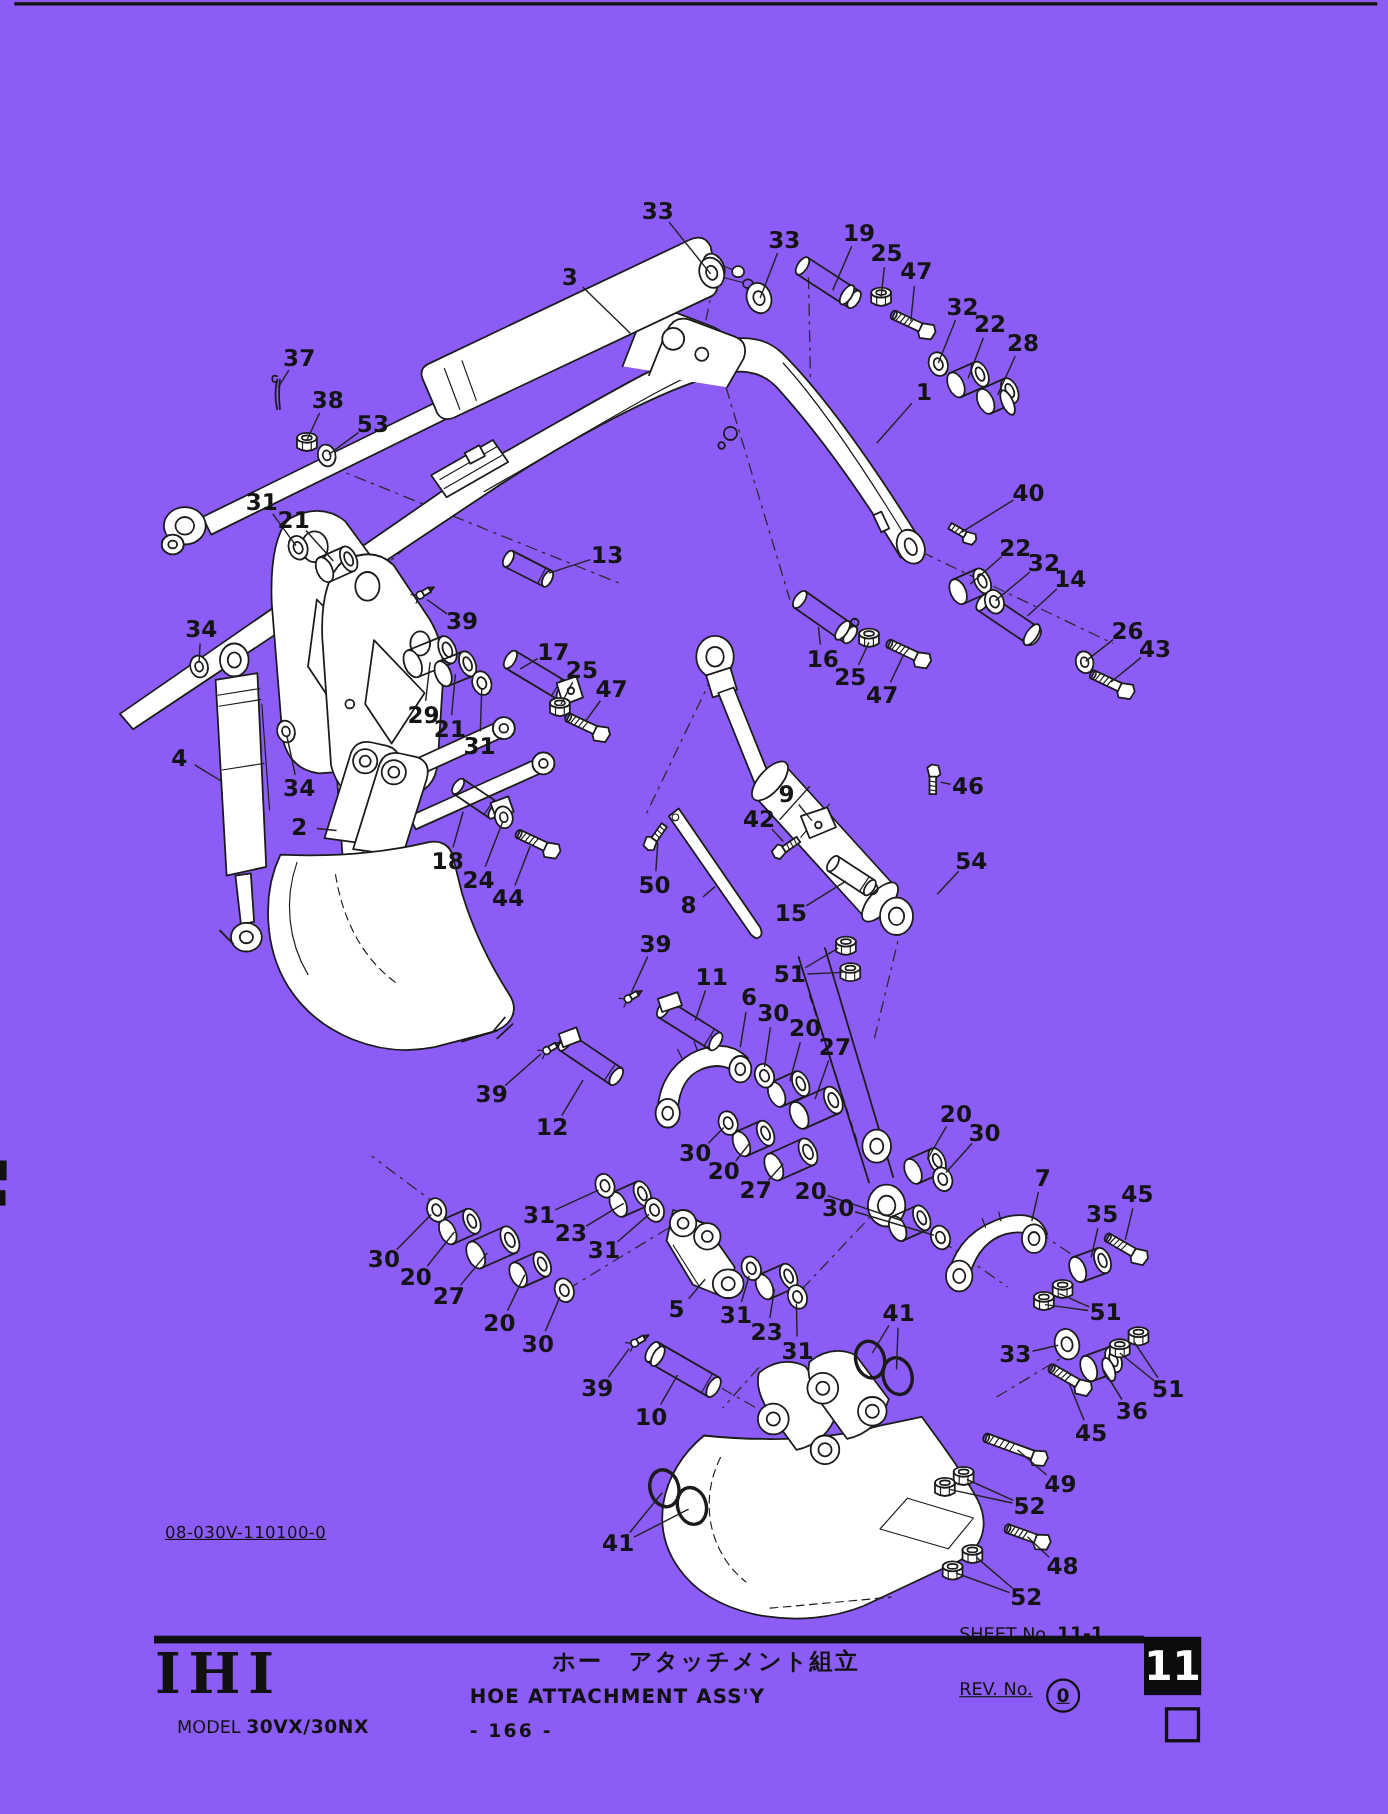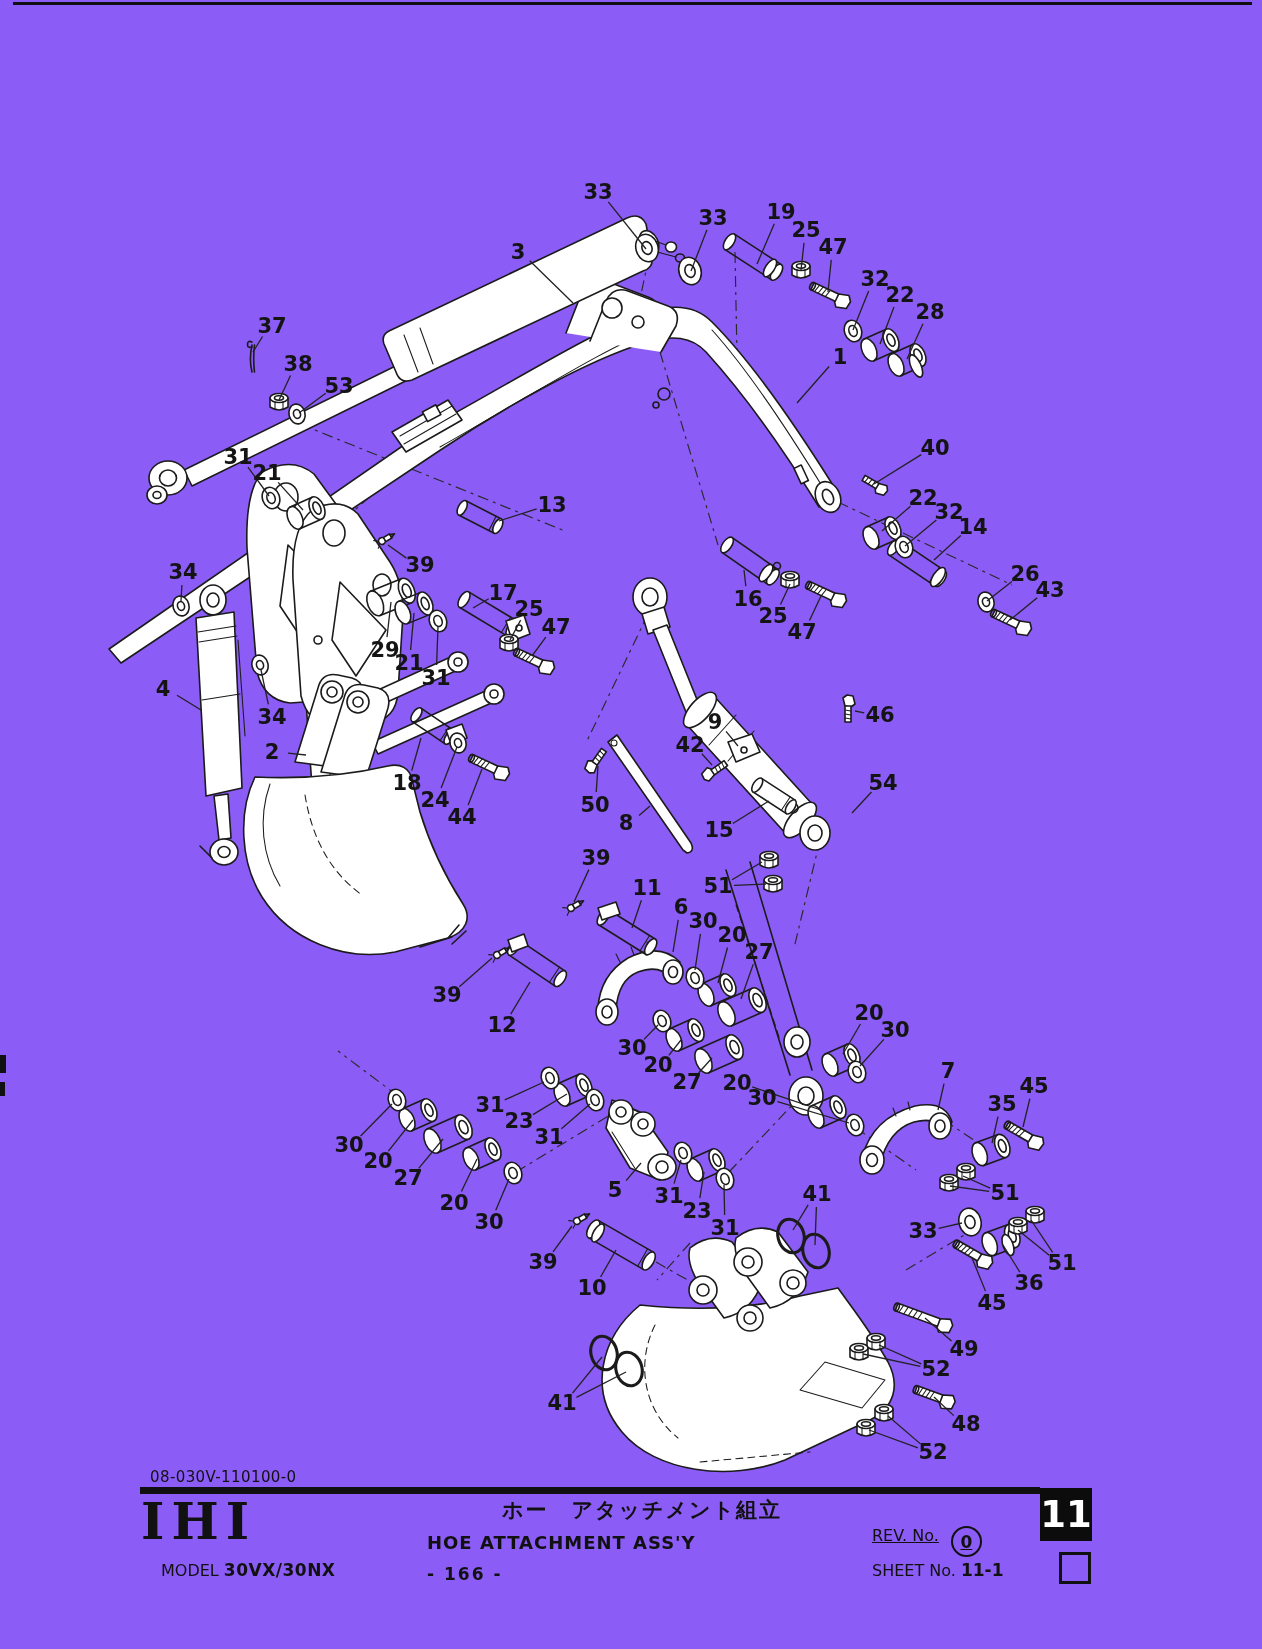--- a/index.html
+++ b/index.html
@@ -13,32 +13,32 @@
   .cl{stroke:#2a2a2a;fill:none;stroke-width:1.15;stroke-dasharray:11 5 3 5;}
   .dash{stroke-dasharray:7 5;}
   .oring{stroke-width:3.1;}
   .leader{stroke:#222;stroke-width:1.3;fill:none;}
   .callout{font:600 21px "DejaVu Sans","Liberation Sans",sans-serif;fill:#141414;
            text-anchor:middle;dominant-baseline:central;}
   
   .tb{position:absolute;white-space:nowrap;}
   .tb-rule{position:absolute;left:140px;top:1487px;width:900px;height:7px;background:#101010;}
   .tb-topline{position:absolute;left:13px;top:2px;width:1239px;height:3px;background:#151515;}
-  .tb-drawno{left:150px;top:1468px;font-size:15px;letter-spacing:.4px;}
+  .tb-drawno{left:150px;top:1384px;font-size:15px;letter-spacing:.4px;text-decoration:underline;}
   .tb-logo{left:141px;top:1492px;font-family:"DejaVu Serif","Liberation Serif",serif;
            font-weight:900;font-size:50px;letter-spacing:7px;transform:scaleY(1.02);}
   .tb-model{left:145px;top:1560px;font-size:16px;margin-left:16px;}
   .tb-model b{font-size:17px;letter-spacing:.5px;}
   .tb-jp{left:451px;top:1496px;width:382px;text-align:center;font-size:21px;font-weight:bold;letter-spacing:2px;}
   .tb-en{left:427px;top:1532px;width:382px;text-align:left;font-size:18px;font-weight:bold;letter-spacing:1px;}
   .tb-pageno{left:427px;top:1564px;width:382px;text-align:left;font-size:17px;font-weight:bold;letter-spacing:2px;}
   .tb-rev{left:872px;top:1526px;font-size:16px;display:flex;align-items:flex-start;text-decoration:underline;}
   .tb-rev .circ{display:inline-flex;align-items:center;justify-content:center;width:27px;height:27px;
                 border:2.5px solid #111;border-radius:50%;font-weight:bold;font-size:17px;margin-left:12px;}
-  .tb-sheet{left:872px;top:1560px;font-size:16px;}
+  .tb-sheet{left:872px;top:1476px;font-size:16px;}
   .tb-sheet b{font-size:17px;}
   .tb-secbox{left:1040px;top:1488px;width:52px;height:53px;background:#0c0c0c;color:#fff;
              display:flex;align-items:center;justify-content:center;font-size:37px;font-weight:bold;}
   .tb-minibox{left:1059px;top:1552px;width:32px;height:32px;border:3px solid #111;box-sizing:border-box;}
   .artifact{position:absolute;background:#111;}
 </style>
 </head>
 <body>
 
 <div class="page">

